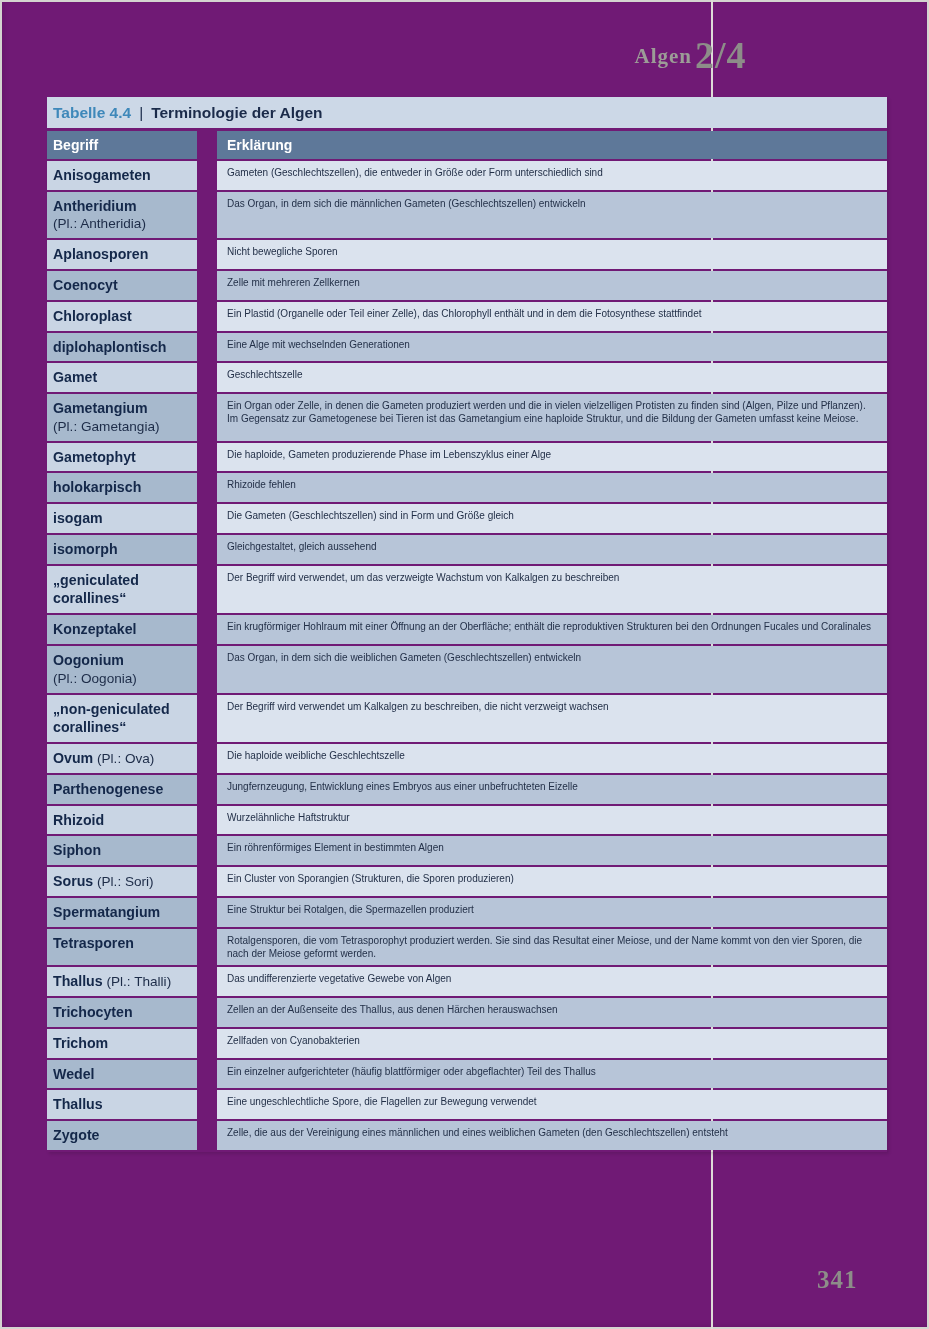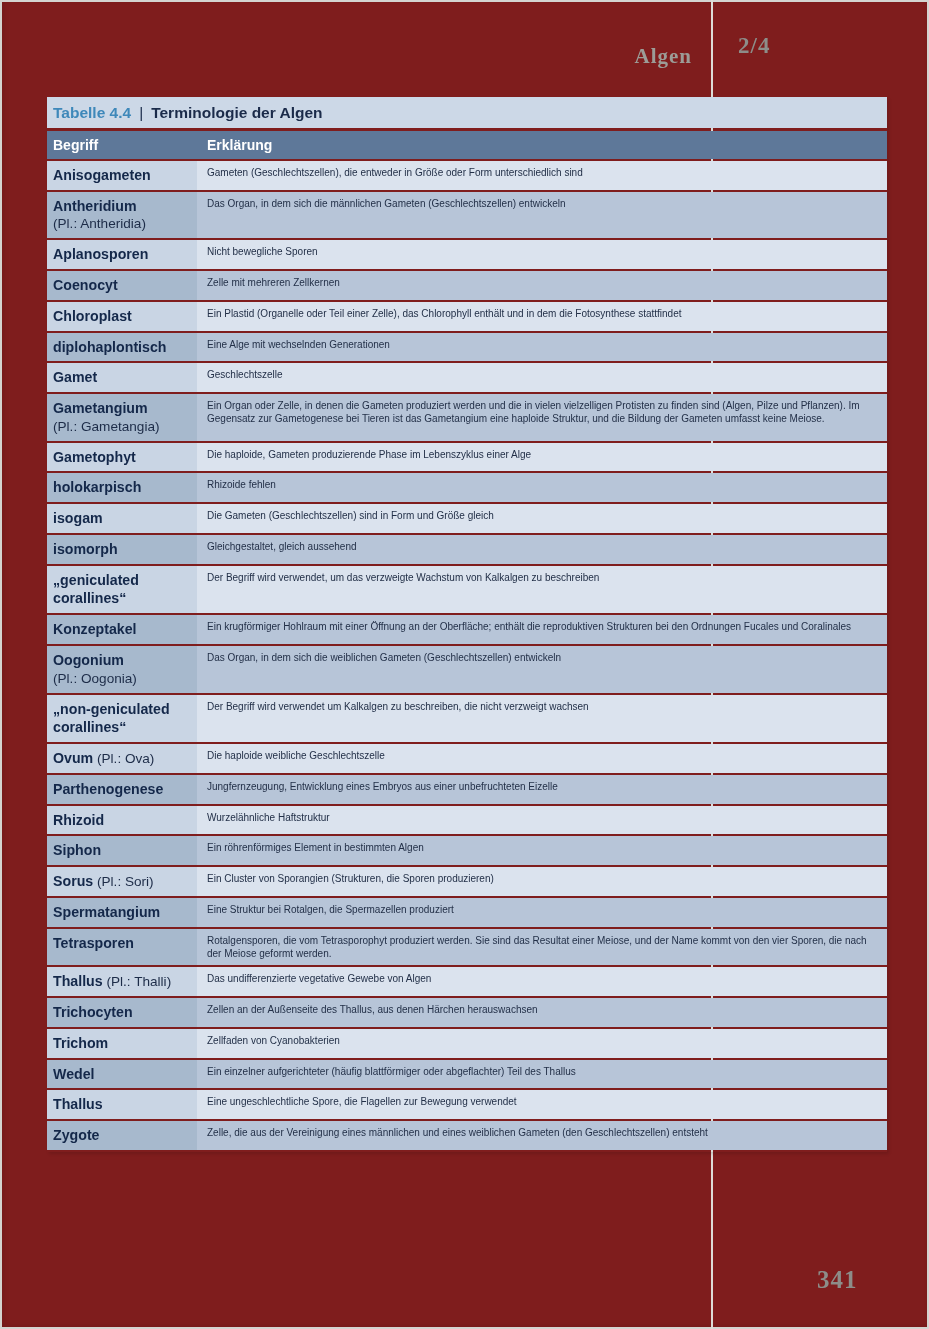--- a/index.html
+++ b/index.html
@@ -11,39 +11,39 @@
     --row-dark-term:#a7b9cd;
     --row-dark-expl:#b7c5d8;
     --gray-ink:#8d8d89;
   }
   *{box-sizing:border-box;}
   html,body{margin:0;padding:0;background:#e9e9e6;}
   .page{
     position:relative;
     width:929px;height:1329px;
     margin:0 auto;
-    background:#7f1d1d;
+    background:#701a75;
     overflow:hidden;
     box-shadow:inset 0 0 0 2px #d4d4d0, inset 4px 0 6px rgba(0,0,0,.07), inset 0 -4px 6px rgba(0,0,0,.06);
     font-family:"Liberation Sans","DejaVu Sans",sans-serif;
   }
   .vrule{
     position:absolute;left:711px;top:0;width:2px;height:100%;
     background:#dddcd7;z-index:1;
   }
   .running-header{
     position:absolute;top:44px;right:237px;
     font-family:"Liberation Serif","DejaVu Serif",serif;
     font-weight:bold;font-size:21px;letter-spacing:1px;
     color:#9c9c97;z-index:2;
   }
   .chapter-indicator{
-    position:absolute;top:33px;left:738px;
+    position:absolute;top:33px;left:695px;
     font-family:"Liberation Serif","DejaVu Serif",serif;
-    font-weight:bold;font-size:23px;letter-spacing:1px;
+    font-weight:bold;font-size:38px;letter-spacing:1px;
     color:var(--gray-ink);z-index:2;
   }
   .page-number{
     position:absolute;top:1266px;left:817px;
     font-family:"Liberation Serif","DejaVu Serif",serif;
     font-weight:bold;font-size:25px;letter-spacing:1px;
     color:var(--gray-ink);z-index:2;
   }
   .algae-table{
     position:absolute;left:47px;top:97px;width:840px;z-index:3;
@@ -55,21 +55,21 @@
     padding:7px 6px 6px 6px;
     font-size:15.5px;font-weight:bold;
     margin-bottom:3px;
   }
   .table-title .prefix{color:var(--title-blue);}
   .table-title .sep{color:var(--navy);font-weight:normal;}
   .table-title .name{color:var(--navy);}
   .hrow,.trow{display:flex;margin-bottom:2px;}
   .cell{padding:5px 10px 5px 10px;}
   .cell.term{width:150px;flex:0 0 150px;padding-left:6px;}
-  .cell.expl{flex:1;}
+  .cell.expl{flex:1;margin-left:20px;}
   .hrow .cell{
     background:var(--header-bg);
     color:#ffffff;font-weight:bold;font-size:14px;
     padding-top:6px;padding-bottom:6px;
   }
   .trow .cell{font-size:10px;line-height:1.32;color:#233048;}
   .trow .term{font-weight:bold;color:#14284a;font-size:14.2px;}
   .term-s{font-weight:normal;font-size:13.6px;color:#1d2c48;}
   .trow.light .term{background:var(--row-light-term);}
   .trow.light .expl{background:var(--row-light-expl);}

